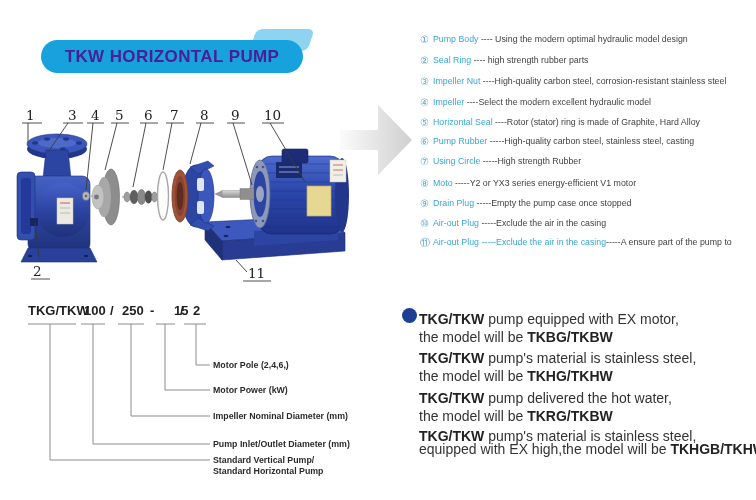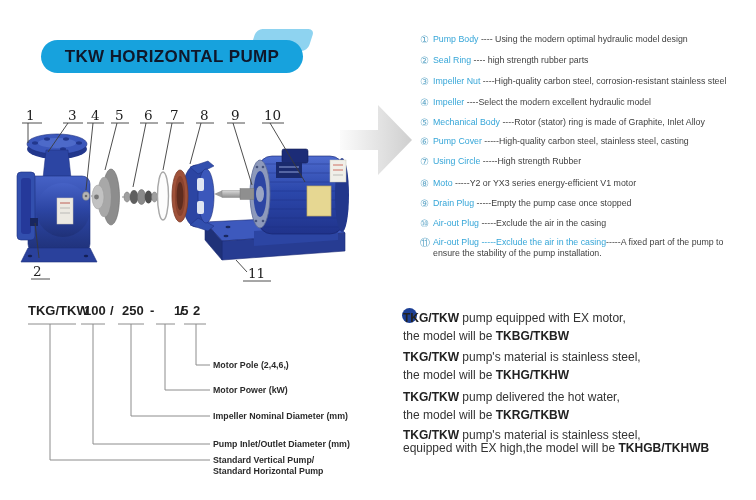--- a/index.html
+++ b/index.html
@@ -4,36 +4,36 @@
 <style>
   html,body{margin:0;padding:0;}
   body{width:756px;height:500px;position:relative;background:#ffffff;overflow:hidden;
        font-family:"Liberation Sans",sans-serif;-webkit-font-smoothing:antialiased;}
   .abs{position:absolute;}
 
   
   .banner-back{left:253px;top:29px;width:58px;height:22px;background:#8ed3f0;border-radius:6px;transform:skewX(-18deg);}
   .banner{left:41px;top:40px;width:262px;height:33px;background:#17a2dd;border-radius:17px;
           display:flex;align-items:center;justify-content:center;}
-  .banner span{color:#0f172a;font-weight:bold;font-size:17px;letter-spacing:.4px;}
+  .banner span{color:#4c1d95;font-weight:bold;font-size:17px;letter-spacing:.4px;}
 
   
   .plist{left:420px;top:0;width:340px;height:300px;}
   .pitem{position:absolute;left:0;display:flex;align-items:baseline;white-space:nowrap;font-size:8.8px;}
   .pnum{width:13px;flex:0 0 13px;color:#64a9c9;font-size:10px;line-height:1;position:relative;top:1px;}
   .pterm{color:#36a6d8;}
   .pdesc{color:#3f3f3f;}
   .pline2{position:absolute;left:13px;color:#3f3f3f;font-size:8.8px;white-space:nowrap;}
 
   
   .mtok{position:absolute;top:303px;font-size:13px;font-weight:bold;color:#1f1f1f;white-space:nowrap;}
 
   
   .dot{left:402px;top:308px;width:15px;height:15px;border-radius:50%;background:#1c3f94;}
-  .nline{position:absolute;left:403px;font-size:12px;color:#333333;white-space:nowrap;}
+  .nline{position:absolute;left:419px;font-size:14px;color:#333333;white-space:nowrap;}
   .nb{font-weight:bold;color:#222222;}
 
   svg text{font-family:"Liberation Sans",sans-serif;}
   .dignum{font-family:"DejaVu Serif",serif;font-size:13.5px;fill:#1c1c1c;}
   .callout-label{font-size:8.8px;font-weight:bold;fill:#2b2b2b;}
 </style>
 </head>
 <body>
 
 <div class="abs banner-back"></div>
@@ -224,47 +224,46 @@
   <div class="pitem" style="top:76px">
       <span class="pnum">③</span>
       <span><span class="pterm">Impeller Nut</span><span class="pdesc"> ----High-quality carbon steel, corrosion-resistant stainless steel</span></span>
     </div>
   <div class="pitem" style="top:97px">
       <span class="pnum">④</span>
       <span><span class="pterm">Impeller</span><span class="pdesc"> ----Select the modern excellent hydraulic model</span></span>
     </div>
   <div class="pitem" style="top:117px">
       <span class="pnum">⑤</span>
-      <span><span class="pterm">Mechanical Body</span><span class="pdesc"> ----Rotor (stator) ring is made of Graphite, Inlet Alloy</span></span>
+      <span><span class="pterm">Horizontal Seal</span><span class="pdesc"> ----Rotor (stator) ring is made of Graphite, Hard Alloy</span></span>
     </div>
   <div class="pitem" style="top:136px">
       <span class="pnum">⑥</span>
-      <span><span class="pterm">Pump Cover</span><span class="pdesc"> -----High-quality carbon steel, stainless steel, casting</span></span>
+      <span><span class="pterm">Pump Rubber</span><span class="pdesc"> -----High-quality carbon steel, stainless steel, casting</span></span>
     </div>
   <div class="pitem" style="top:156px">
       <span class="pnum">⑦</span>
       <span><span class="pterm">Using Circle</span><span class="pdesc"> -----High strength Rubber</span></span>
     </div>
   <div class="pitem" style="top:178px">
       <span class="pnum">⑧</span>
       <span><span class="pterm">Moto</span><span class="pdesc"> -----Y2 or YX3 series energy-efficient V1 motor</span></span>
     </div>
   <div class="pitem" style="top:198px">
       <span class="pnum">⑨</span>
       <span><span class="pterm">Drain Plug</span><span class="pdesc"> -----Empty the pump case once stopped</span></span>
     </div>
   <div class="pitem" style="top:218px">
       <span class="pnum">⑩</span>
       <span><span class="pterm">Air-out Plug</span><span class="pdesc"> -----Exclude the air in the casing</span></span>
     </div>
   <div class="pitem" style="top:237px">
       <span class="pnum">⑪</span>
-      <span><span class="pterm">Air-out Plug -----Exclude the air in the casing</span><span class="pdesc">-----A fixed part of the pump to</span></span>
-    </div>
-  <div class="pline2" style="top:248px">ensure the stability of the pump installation.</div>
+      <span><span class="pterm">Air-out Plug -----Exclude the air in the casing</span><span class="pdesc">-----A ensure part of the pump to</span></span>
+    </div>
 </div>
 
 <div>
   <span class="mtok" style="left:28px">TKG/TKW</span>
   <span class="mtok" style="left:84px">100</span>
   <span class="mtok" style="left:110px">/</span>
   <span class="mtok" style="left:122px">250</span>
   <span class="mtok" style="left:150px">-</span>
   <span class="mtok" style="left:174px">15</span>
   <span class="mtok" style="left:180px">/</span>

